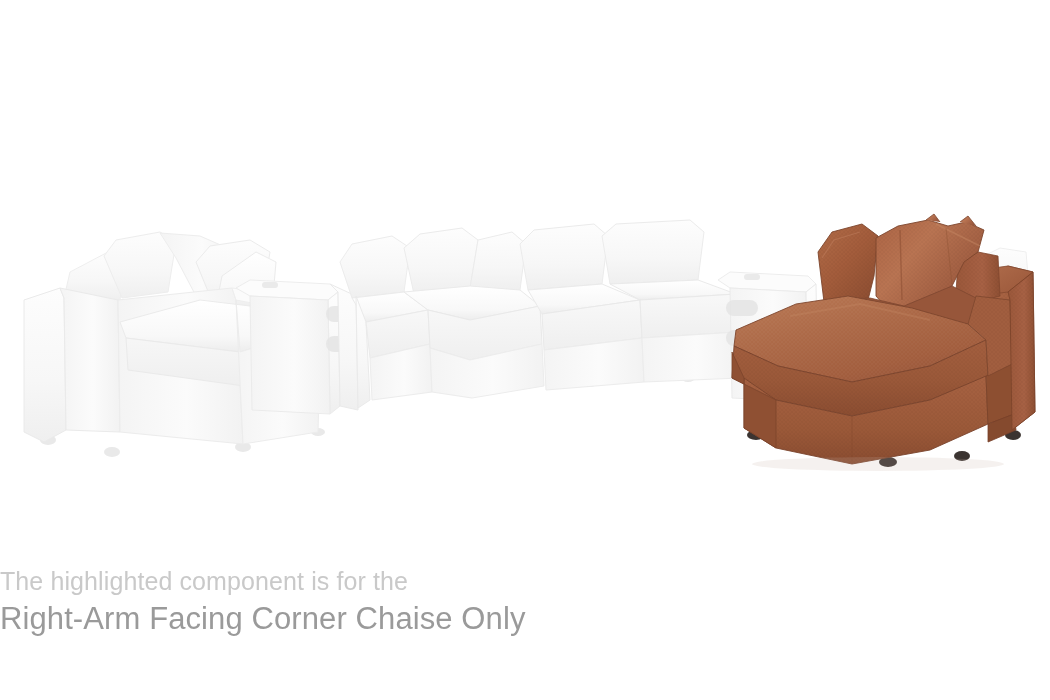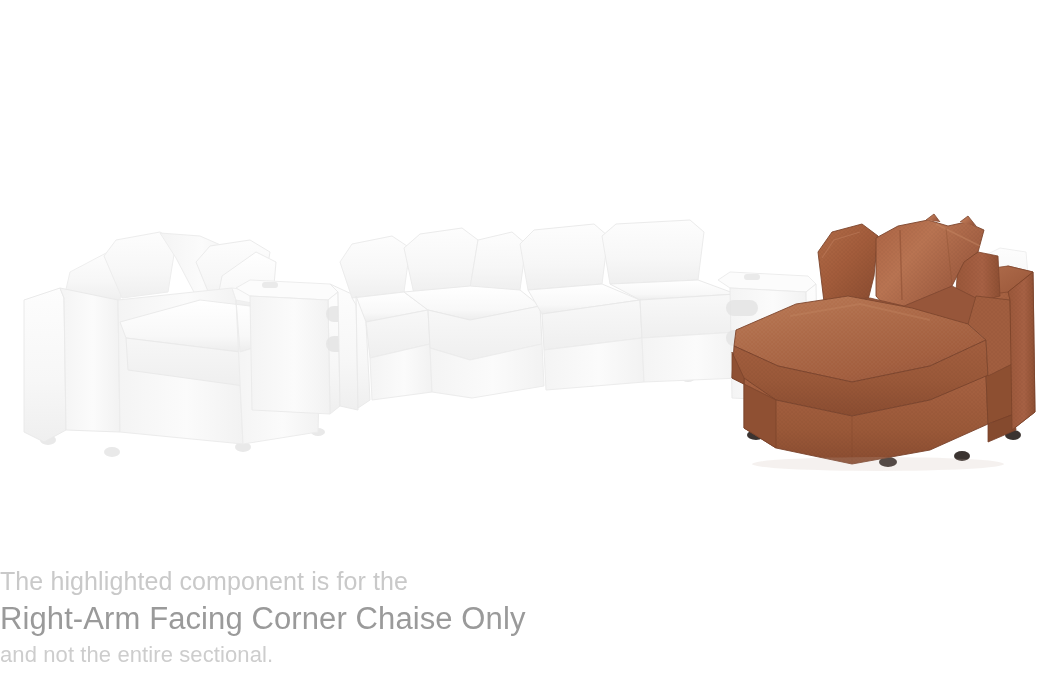--- a/index.html
+++ b/index.html
@@ -287,14 +287,13 @@
 
       <ellipse cx="878" cy="464" rx="126" ry="7" fill="#c8b3a8" opacity="0.18"></ellipse>
     </g>
 
   </svg>
 </div>
 
 <div class="caption-block">
   <div class="caption-line-1">The highlighted component is for the</div>
   <div class="caption-line-2">Right-Arm Facing Corner Chaise Only</div>
-  <div class="caption-line-3">and not the entire sectional.</div>
 </div>
 
 </body></html>

